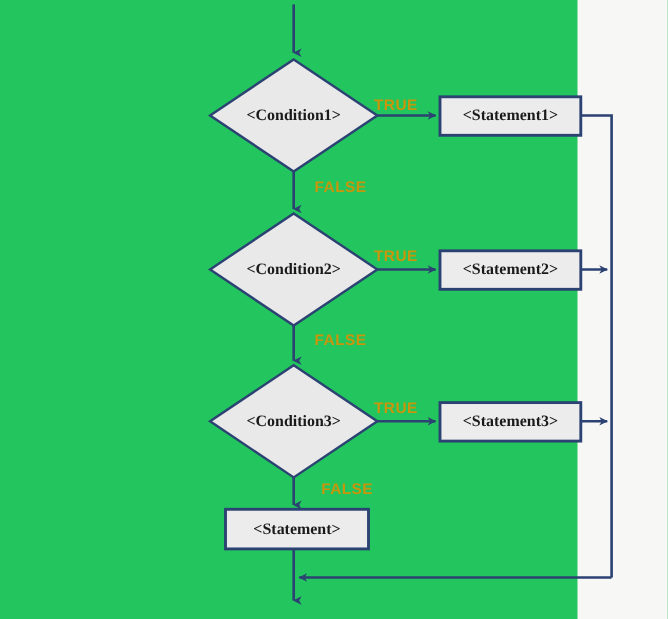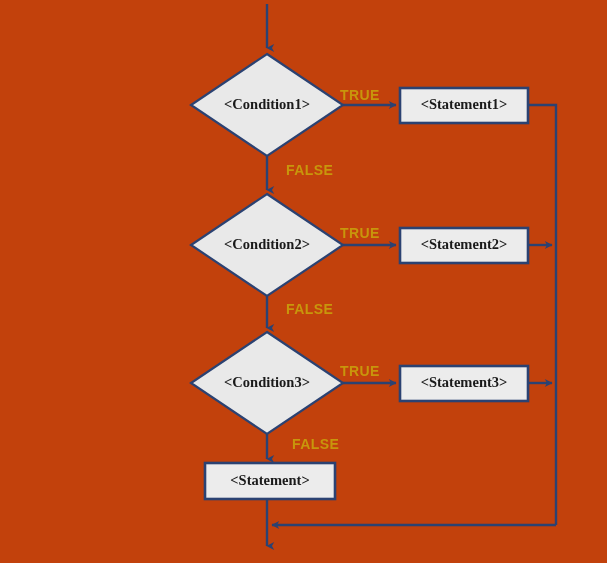--- a/index.html
+++ b/index.html
@@ -9,23 +9,23 @@
   }
   body {
     width: 607px;
     height: 563px;
     background: #f7f7f6;
     font-family: "Liberation Sans", sans-serif;
     overflow: hidden;
   }
   #flowchart-canvas {
     position: relative;
-    width: 607px;
+    width: 525px;
     height: 563px;
-    background: #c2410c;
+    background: #22c55e;
   }
   svg.diagram {
     position: absolute;
     top: 0;
     left: 0;
     width: 607px;
     height: 563px;
     display: block;
   }
   .node-label {

